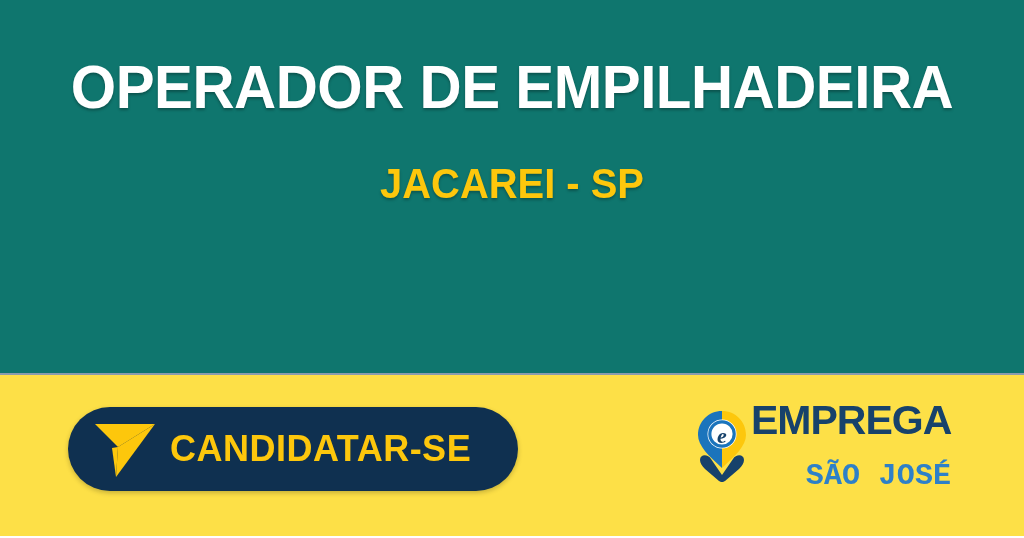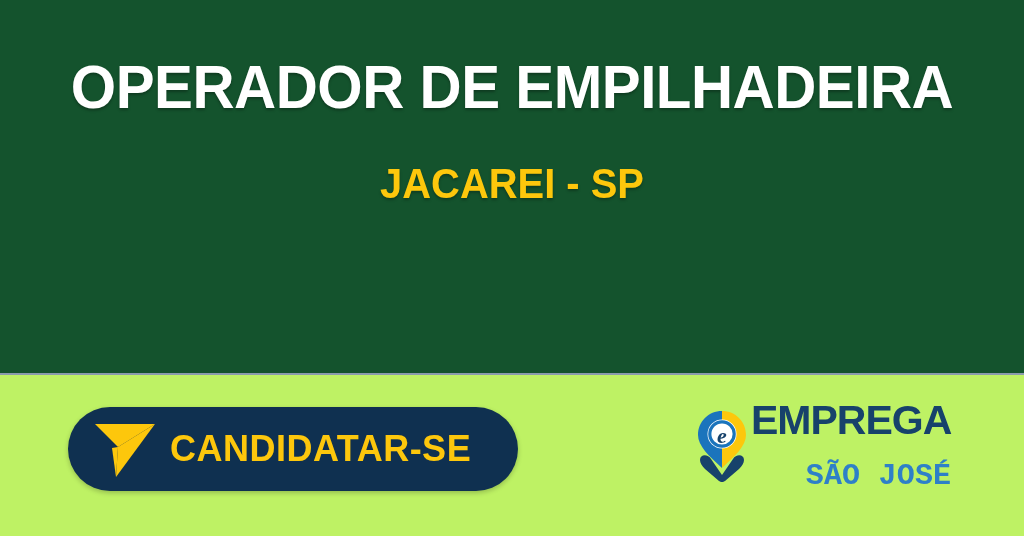--- a/index.html
+++ b/index.html
@@ -23,21 +23,21 @@
     background: #ffffff;
     display: flex;
     flex-direction: column;
   }
 
   
   .hero {
     position: relative;
     width: 100%;
     height: 375px;
-    background: #14532d;
+    background: #0f766e;
     box-sizing: border-box;
     padding: 0 24px;
     border-bottom: 2px solid #8b9cad;
     overflow: hidden;
   }
 
   .hero-title {
     position: absolute;
     left: 0;
     right: 0;
@@ -69,21 +69,21 @@
     white-space: nowrap;
     transform: scaleX(0.95);
     text-shadow: 0 2px 3px rgba(0,0,0,0.28);
   }
 
   
   .footer {
     position: relative;
     width: 100%;
     height: 161px;
-    background: #bef264;
+    background: #fde047;
   }
 
   
   .apply-button {
     position: absolute;
     left: 68px;
     top: 32px;
     width: 450px;
     height: 84px;
     background: #0f3050;

